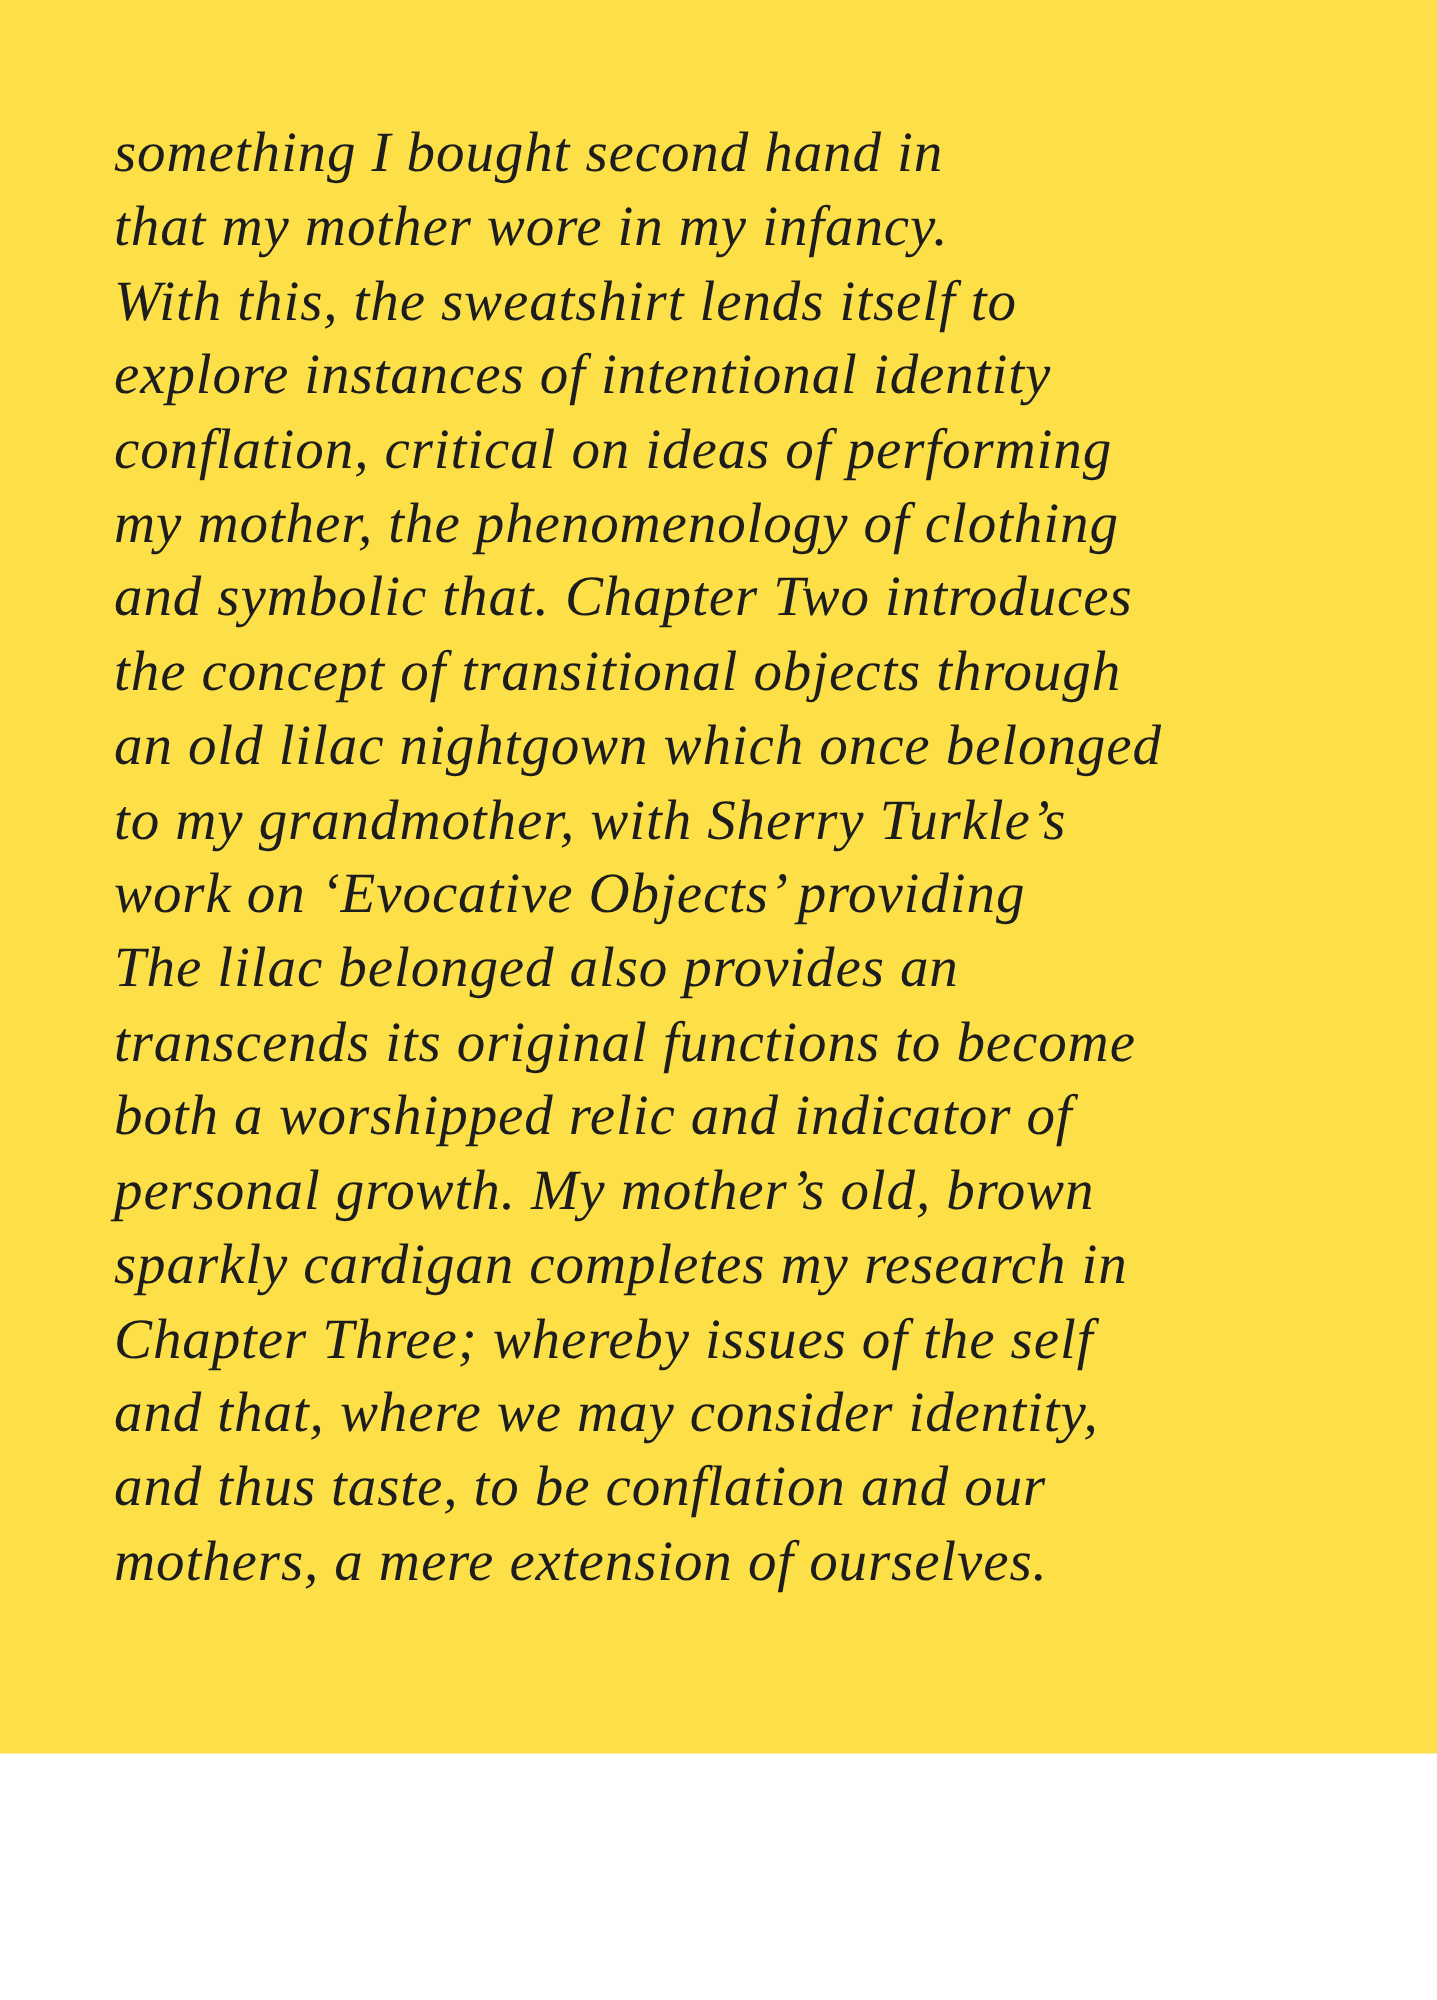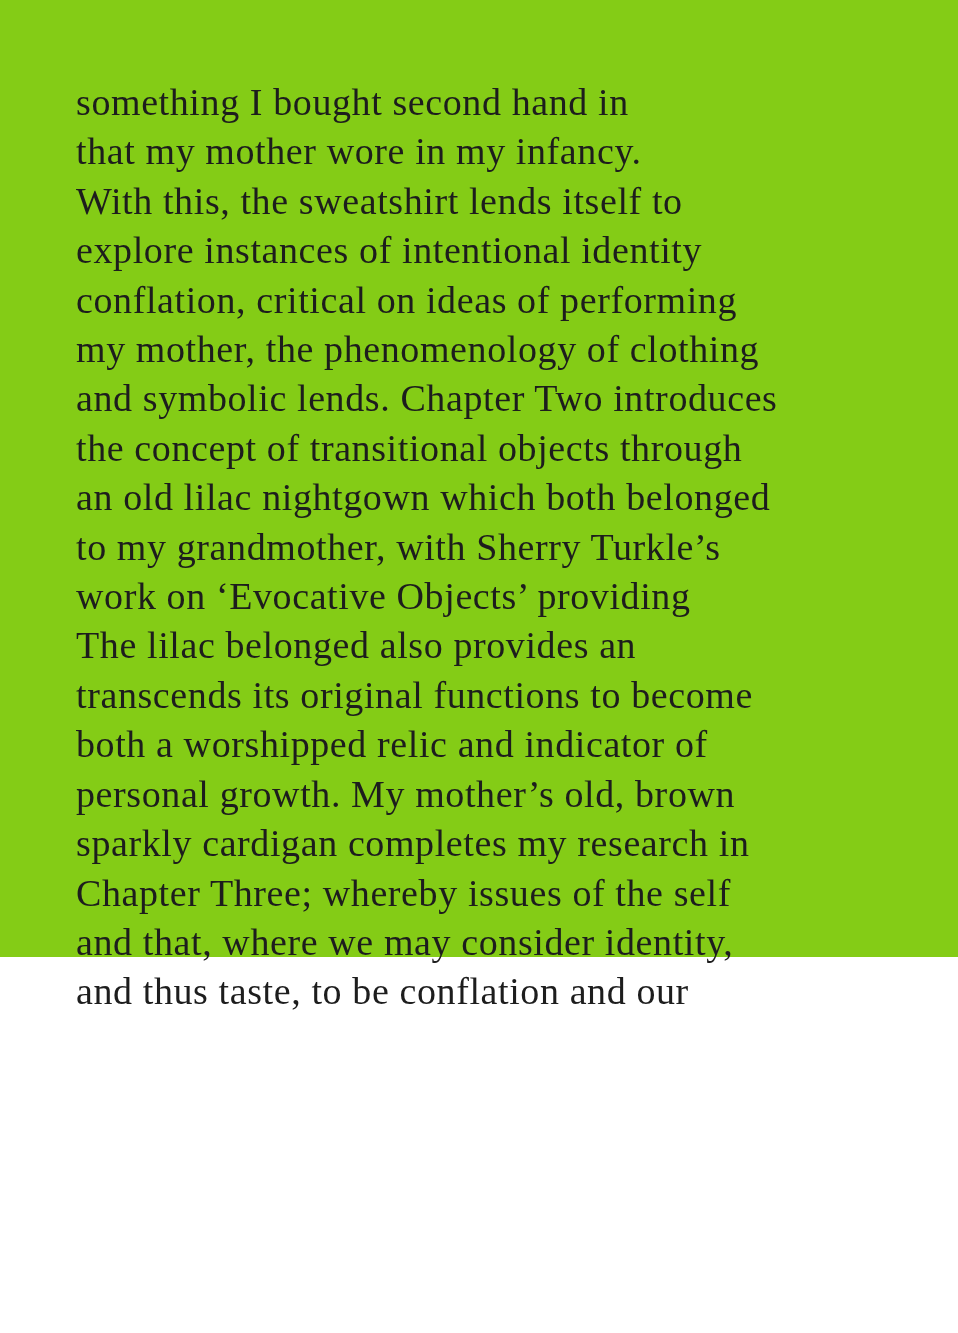--- a/index.html
+++ b/index.html
@@ -8,23 +8,24 @@
   }
   body {
     width: 958px;
     height: 1333px;
     background: #ffffff;
     overflow: hidden;
   }
   .page {
     box-sizing: border-box;
     width: 958px;
-    height: 957px;
-    background: #84cc16;
+    height: 1169px;
+    background: #fde047;
     padding: 78px 40px 0 76px;
+    font-style: italic;
   }
   .text-block {
     font-family: "Liberation Serif", "DejaVu Serif", serif;
     font-weight: 400;
     font-size: 38px;
     line-height: 49.4px;
     color: #1d1d1d;
     letter-spacing: 0.6px;
   }
   .line {
@@ -35,27 +36,28 @@
 <body>
 
 <div class="page">
   <div class="text-block">
     <div class="line">something I bought second hand in</div>
     <div class="line">that my mother wore in my infancy.</div>
     <div class="line">With this, the sweatshirt lends itself to</div>
     <div class="line">explore instances of intentional identity</div>
     <div class="line">conflation, critical on ideas of performing</div>
     <div class="line">my mother, the phenomenology of clothing</div>
-    <div class="line">and symbolic lends. Chapter Two introduces</div>
+    <div class="line">and symbolic that. Chapter Two introduces</div>
     <div class="line">the concept of transitional objects through</div>
-    <div class="line">an old lilac nightgown which both belonged</div>
+    <div class="line">an old lilac nightgown which once belonged</div>
     <div class="line">to my grandmother, with Sherry Turkle’s</div>
     <div class="line">work on ‘Evocative Objects’ providing</div>
     <div class="line">The lilac belonged also provides an</div>
     <div class="line">transcends its original functions to become</div>
     <div class="line">both a worshipped relic and indicator of</div>
     <div class="line">personal growth. My mother’s old, brown</div>
     <div class="line">sparkly cardigan completes my research in</div>
     <div class="line">Chapter Three; whereby issues of the self</div>
     <div class="line">and that, where we may consider identity,</div>
     <div class="line">and thus taste, to be conflation and our</div>
+    <div class="line">mothers, a mere extension of ourselves.</div>
   </div>
 </div>
 
 </body></html>

